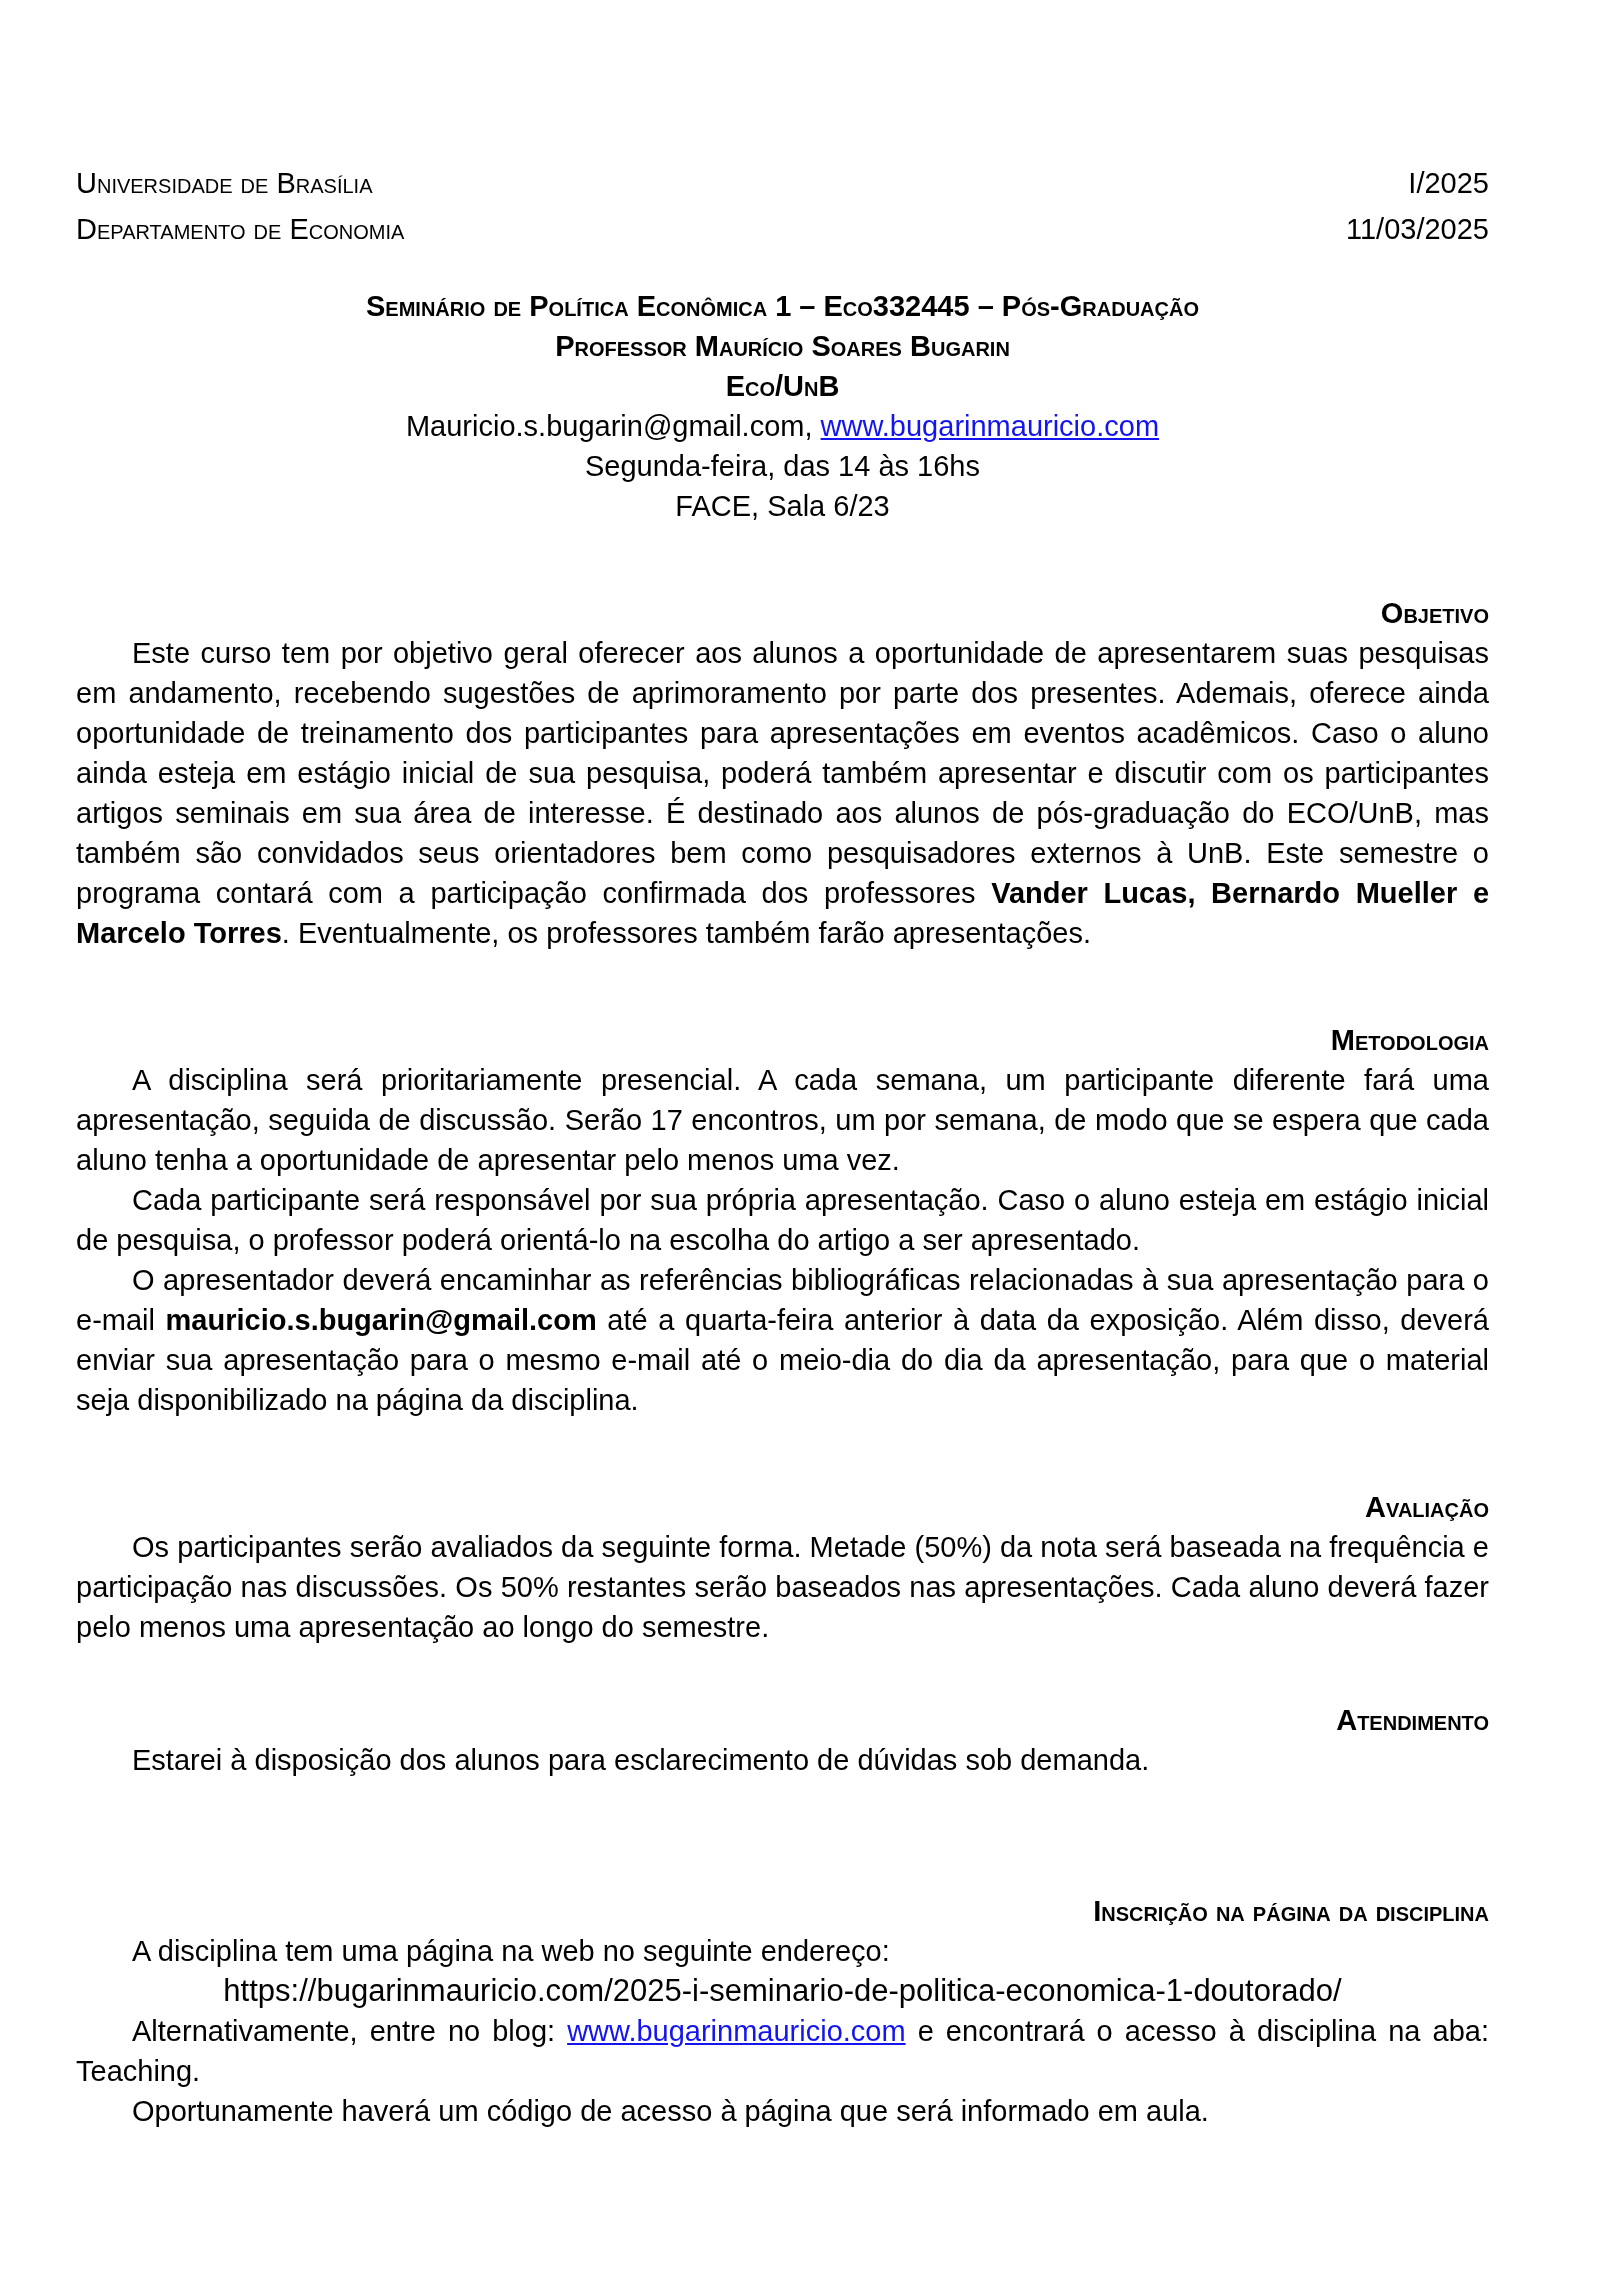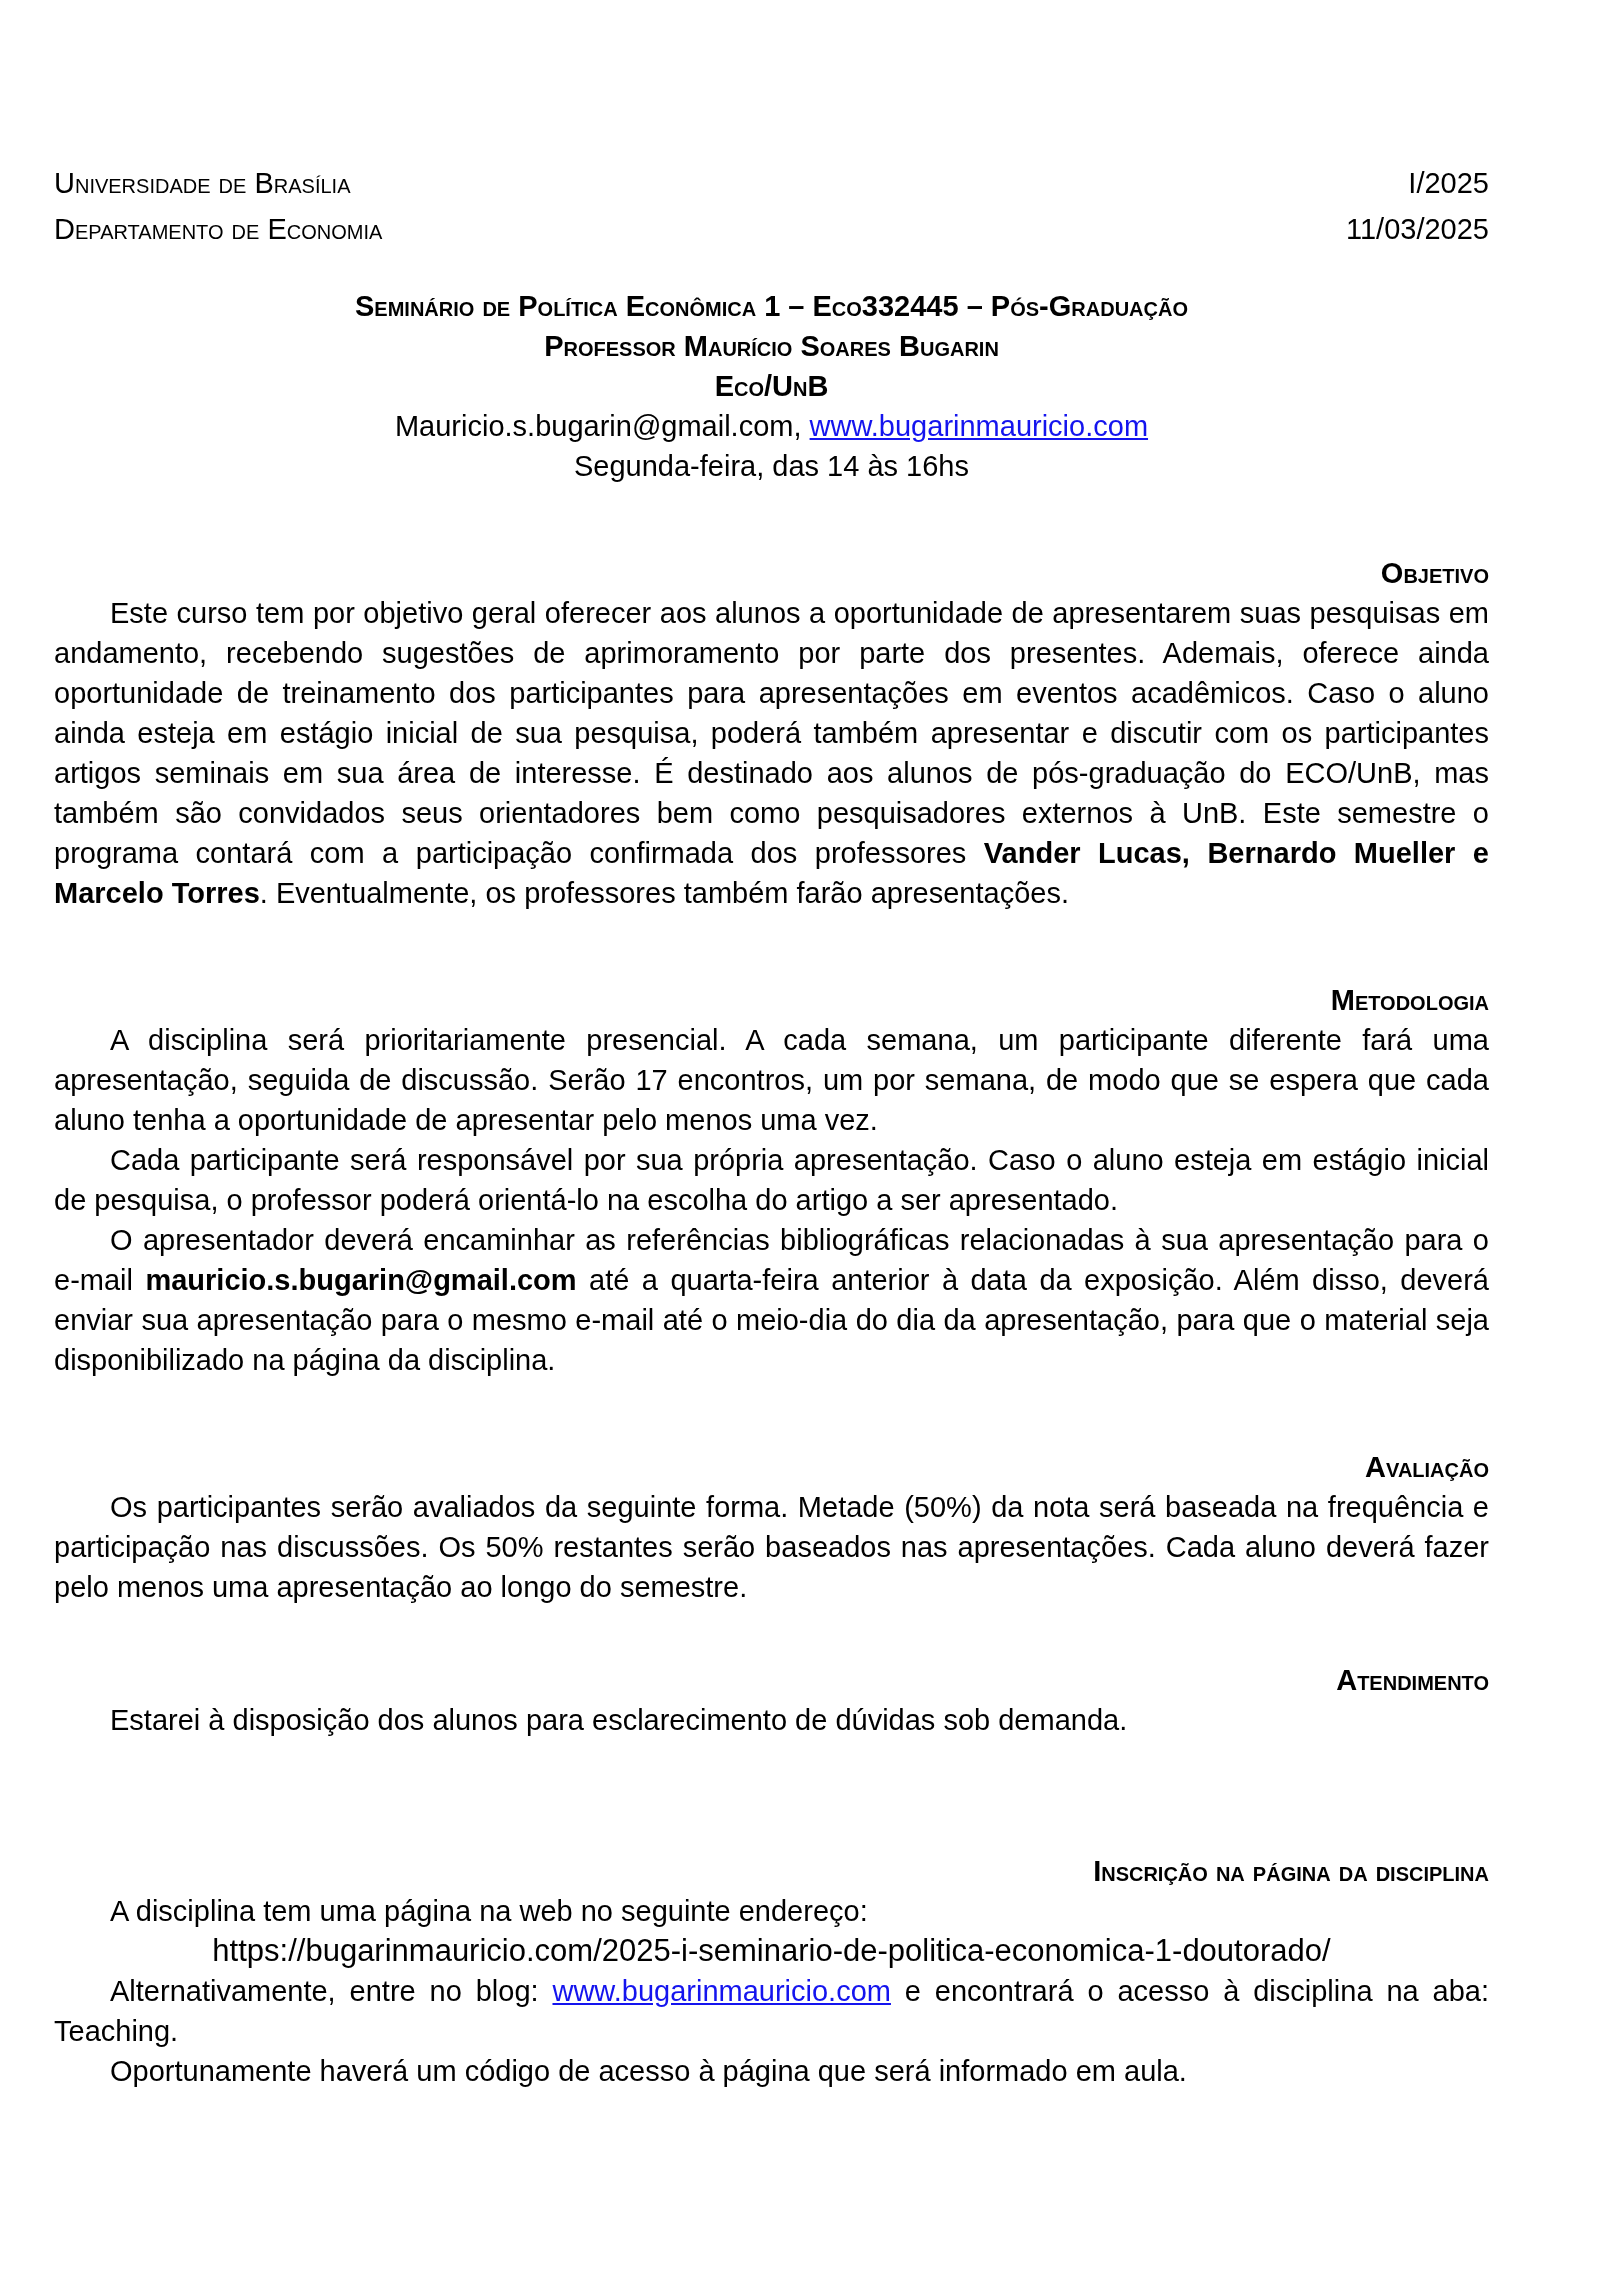--- a/index.html
+++ b/index.html
@@ -2,21 +2,21 @@
 <html lang="pt" style="font-size:10.5px"><head>
 <meta charset="utf-8">
 <style>
   html,body{margin:0;padding:0;background:#e8e8e8;}
   .page{
     width:1623px;
     height:2295px;
     margin:0 auto;
     background:#ffffff;
     box-sizing:border-box;
-    padding:160px 134px 118px 54px;
+    padding:160px 134px 118px 76px;
     font-family:"Liberation Sans","DejaVu Sans",sans-serif;
     font-size:29px;
     line-height:40px;
     color:#000000;
   }
   .hdr{display:flex;justify-content:space-between;line-height:46px;}
   .hdr .hleft{font-variant:small-caps;}
   .hdr .hright{text-align:right;}
   .title-block{text-align:center;margin-top:34px;}
   .title-line{font-weight:bold;font-variant:small-caps;}
@@ -56,20 +56,21 @@
       <div>11/03/2025</div>
     </div>
   </div>
 
   <div class="title-block">
     <div class="title-line">Seminário de Política Econômica 1 – Eco332445 – Pós-Graduação</div>
     <div class="title-line">Professor Maurício Soares Bugarin</div>
     <div class="title-line">Eco/UnB</div>
     <div><span>Mauricio.s.bugarin@gmail.com, </span><a class="link" href="#" style="color: rgb(20, 20, 238);">www.bugarinmauricio.com</a></div>
     <div>Segunda-feira, das 14 às 16hs</div>
+    <div>FACE, Sala 6/23</div>
   </div>
 
   <div id="sections">
       <div class="section">
         <div class="section-heading">Objetivo</div>
         <p class="para"><span>Este curso tem por objetivo geral oferecer aos alunos a oportunidade de apresentarem suas pesquisas em andamento, recebendo sugestões de aprimoramento por parte dos presentes. Ademais, oferece ainda oportunidade de treinamento dos participantes para apresentações em eventos acadêmicos. Caso o aluno ainda esteja em estágio inicial de sua pesquisa, poderá também apresentar e discutir com os participantes artigos seminais em sua área de interesse. É destinado aos alunos de pós-graduação do ECO/UnB, mas também são convidados seus orientadores bem como pesquisadores externos à UnB. Este semestre o programa contará com a participação confirmada dos professores </span><b class="b">Vander Lucas, Bernardo Mueller e Marcelo Torres</b><span>. Eventualmente, os professores também farão apresentações.</span></p>
       </div>
       <div class="section">
         <div class="section-heading">Metodologia</div>
         <p class="para"><span>A disciplina será prioritariamente presencial. A cada semana, um participante diferente fará uma apresentação, seguida de discussão. Serão 17 encontros, um por semana, de modo que se espera que cada aluno tenha a oportunidade de apresentar pelo menos uma vez.</span></p>

